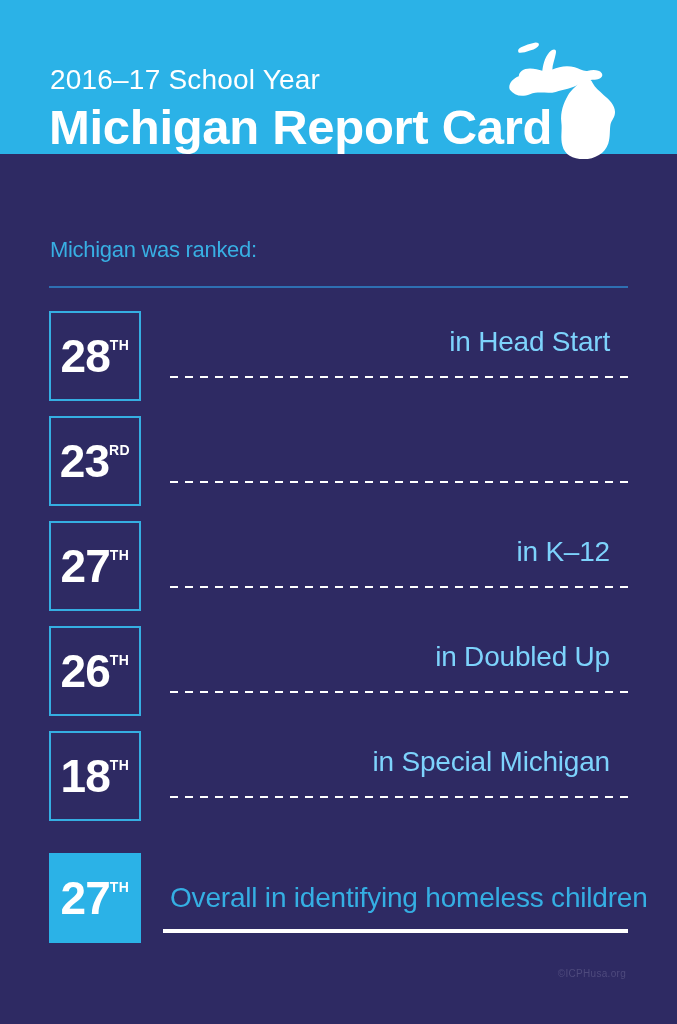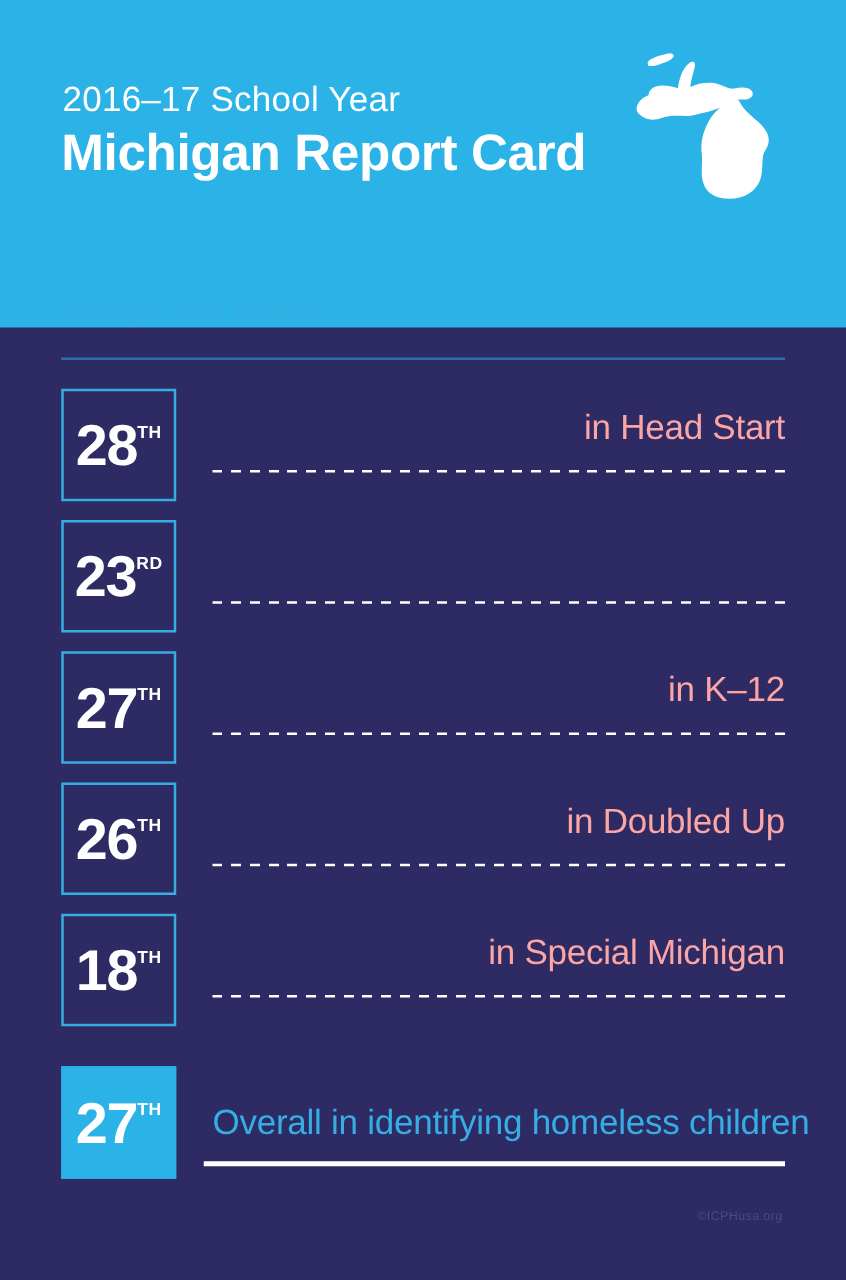--- a/index.html
+++ b/index.html
@@ -5,28 +5,28 @@
   html,body { margin:0; padding:0; }
   body {
     width:677px; height:1024px;
     background:#2E2A63;
     font-family:"Liberation Sans", sans-serif;
     -webkit-font-smoothing:antialiased;
   }
   .poster { position:relative; width:677px; height:1024px; overflow:hidden; background:#2E2A63; }
 
   
-  .header { position:absolute; top:0; left:0; width:677px; height:262px; background:#2BB2E7; }
+  .header { position:absolute; top:0; left:0; width:677px; height:154px; background:#2BB2E7; }
   .school-year {
     position:absolute; left:50px; top:64px;
     font-size:28px; font-weight:400; color:#FFFFFF; letter-spacing:0.2px;
   }
   .title {
     position:absolute; left:49px; top:99px; margin:0;
-    font-size:41px; font-weight:700; color:#FFFFFF; letter-spacing:-0.3px;
+    font-size:49px; font-weight:700; color:#FFFFFF; letter-spacing:-0.3px;
   }
   .state { position:absolute; left:505px; top:36px; width:135px; height:132px; }
   .state svg { display:block; width:135px; height:132px; }
 
   
   .intro {
     position:absolute; left:50px; top:237px;
     font-size:22px; font-weight:400; color:#38AFE3; letter-spacing:-0.3px;
   }
   .rule { position:absolute; left:49px; top:286px; width:579px; height:2px; background:#2E6FB2; }
@@ -42,22 +42,22 @@
     display:flex; align-items:center; justify-content:center;
     color:#FFFFFF;
     text-align:right;
   }
   .row.highlight .rank-box { background:#2BB2E7; border-color:#2BB2E7; }
   .rank { display:flex; align-items:flex-start; line-height:1; }
   .num { font-size:46px; font-weight:700; letter-spacing:-1px; }
   .suf { font-size:14px; font-weight:700; margin-top:5px; letter-spacing:0.5px; }
 
   .row-label {
-    position:absolute; right:49px; top:21px;
-    font-size:28px; font-weight:400; color:#fca5a5; letter-spacing:-0.2px;
+    position:absolute; right:67px; top:21px;
+    font-size:28px; font-weight:400; color:#7dd3fc; letter-spacing:-0.2px;
     white-space:nowrap;
   }
   .row.highlight .row-label {
     right:auto; left:170px; top:35px; color:#35AFE3;
   }
   .dash {
     position:absolute; left:170px; right:49px; top:71px; height:2px;
     background:repeating-linear-gradient(90deg,#FFFFFF 0 8px,transparent 8px 15px);
   }
   .solid {

